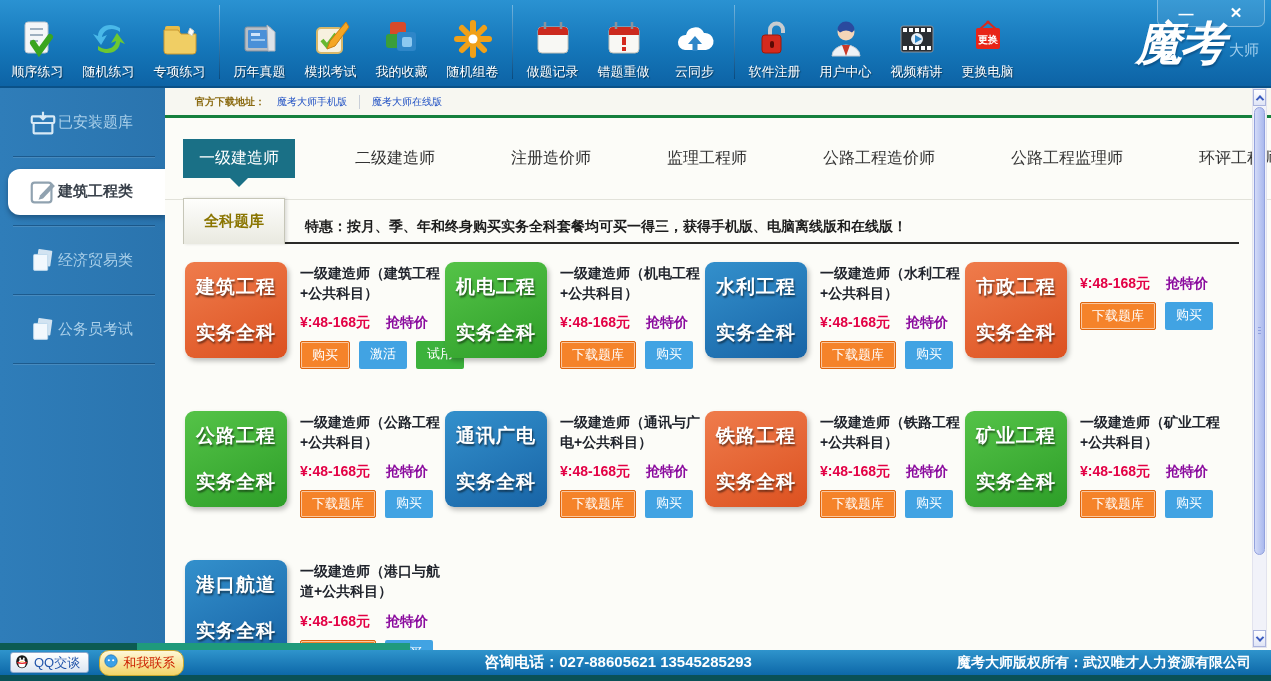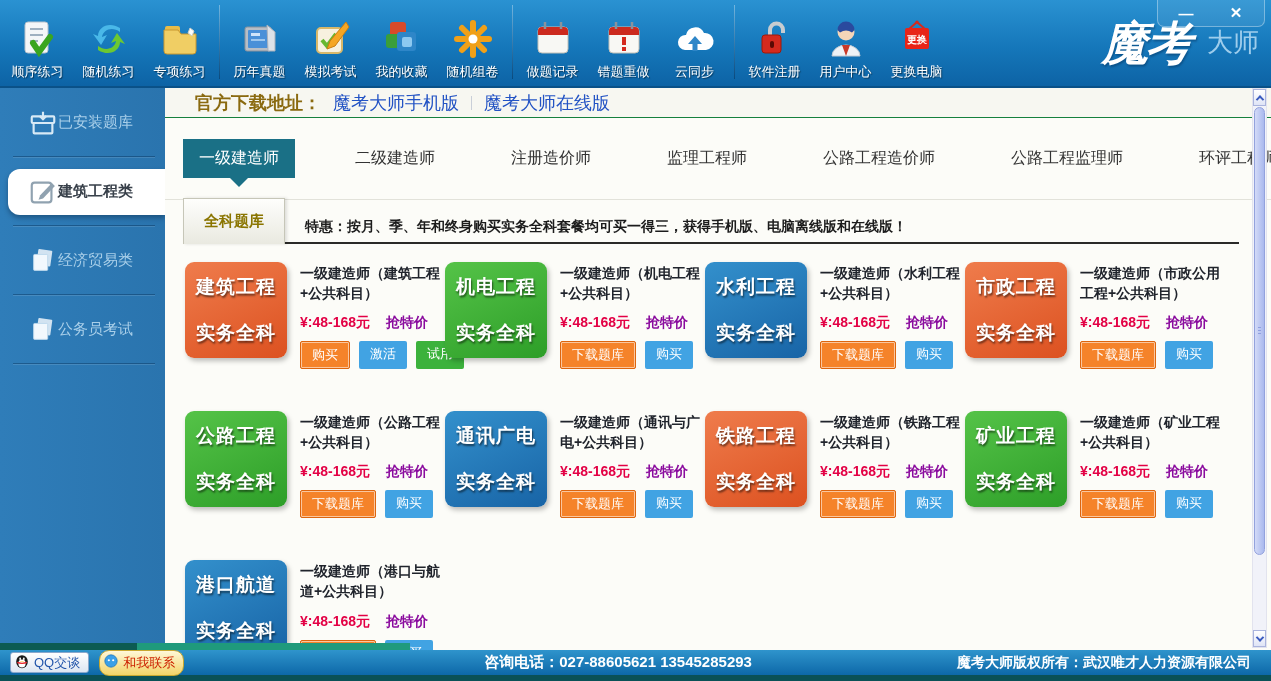--- a/index.html
+++ b/index.html
@@ -13,43 +13,43 @@
   .toolbar { display:flex; align-items:flex-end; height:86px; padding:0 0 5px 2px; }
   .tool-item { width:71px; display:flex; flex-direction:column; align-items:center; gap:3px; cursor:pointer; }
   .tool-icon { width:42px; height:42px; display:flex; align-items:center; justify-content:center; }
   .tool-icon svg { width:40px; height:40px; }
   .tool-label { color:#fff; font-size:13px; white-space:nowrap; text-shadow:1px 1px 1px rgba(0,0,0,.5); }
   .tool-divider { width:1px; height:74px; margin:0 4px 2px 4px; align-self:flex-end;
     background:linear-gradient(rgba(255,255,255,.35),rgba(6,50,90,.55)); }
   .brand { position:absolute; right:12px; top:24px; display:flex; align-items:flex-end; gap:5px; }
   .brand-main { font-family:"DejaVu Serif", serif; font-style:italic; font-weight:bold;
     font-size:46px; line-height:.85; color:#fff; text-shadow:1px 2px 2px rgba(0,40,80,.4); letter-spacing:-2px; }
-  .brand-sub { font-size:26px; color:#9ecdec; padding-bottom:3px;margin-left:12px; }
+  .brand-sub { font-size:15px; color:#9ecdec; padding-bottom:3px; }
   .win-controls { position:absolute; top:0; right:6px; width:108px; height:27px; display:flex;
     justify-content:space-evenly; align-items:center; border:1px solid rgba(255,255,255,.35); border-top:none;
     border-radius:0 0 7px 7px; background:rgba(255,255,255,.08); }
   .win-btn { color:#fff; font-weight:bold; font-size:15px; width:44px; text-align:center; cursor:pointer; }
 
   
   .sidebar { position:absolute; top:88px; left:0; width:165px; bottom:31px;
     background:linear-gradient(90deg,#2f7db9,#2a74ae); }
   .side-slot { position:relative; height:69px; display:flex; align-items:center; cursor:pointer; }
   .side-pill { display:flex; align-items:center; width:100%; height:46px;
     padding-left:28px; color:#a9cfe9; font-size:15px; }
   .side-pill .side-icon { width:30px; height:30px; }
   .side-icon svg { width:30px; height:30px; }
   .side-slot.active .side-pill { background:#fff; border-radius:12px 0 0 12px; margin-left:8px;
     padding-left:20px; color:#38404a; font-weight:bold; box-shadow:0 3px 5px rgba(0,20,40,.35); }
   .side-sep { position:absolute; bottom:0; left:13px; right:10px; height:1px;
     background:rgba(8,52,92,.45); box-shadow:0 1px 0 rgba(255,255,255,.12); }
 
   
   .main { position:absolute; left:165px; top:88px; right:0; bottom:31px; background:#fcfcf8; overflow:hidden; }
-  .dl-bar { height:30px; background:#f7f7f1; border-bottom:1px solid #15803d;
-    display:flex; align-items:center; padding-left:30px; gap:12px; font-size:18px; }
+  .dl-bar { height:30px; background:#f7f7f1; border-bottom:3px solid #15803d;
+    display:flex; align-items:center; padding-left:30px; gap:12px; font-size:10px; }
   .dl-label { color:#8a6a10; font-weight:bold; }
   .dl-link { color:#2353c4; cursor:pointer; }
   .link-sep { width:1px; height:14px; background:#c9cfd8; }
 
   .tab-row { height:82px; display:flex; align-items:center; padding-left:18px; border-bottom:1px solid #e2e2da; background:#fcfcf8; }
   .tab { font-size:16px; color:#333; margin-right:44px; padding:9px 16px; white-space:nowrap; cursor:pointer; position:relative; }
   .tab.active { background:#1a7086; color:#fff; }
   .tab.active::after { content:''; position:absolute; top:100%; left:50%; margin-left:-9px;
     border:9px solid transparent; border-top-color:#1a7086; }
 
@@ -248,20 +248,42 @@
               <path d="M16 26h8l-4 11z" fill="#c83a2a"></path>
               <circle cx="20" cy="13" r="8.5" fill="#f5d5b8"></circle>
               <path d="M11.5 11a8.5 8.5 0 0 1 17 0l-2.5 2.5a11 11 0 0 0-12 0z" fill="#2a4a9e"></path>
             </svg>
           </span>
           <span class="tool-label">用户中心</span>
         </div>
         <div class="tool-item">
           <span class="tool-icon">
             <svg viewBox="0 0 40 40">
+              <rect x="4" y="7" width="32" height="26" rx="2" fill="#2a2e33" stroke="#8a929c"></rect>
+              <g fill="#fff">
+                <rect x="6" y="9" width="4" height="4"></rect>
+                <rect x="12" y="9" width="4" height="4"></rect>
+                <rect x="18" y="9" width="4" height="4"></rect>
+                <rect x="24" y="9" width="4" height="4"></rect>
+                <rect x="30" y="9" width="4" height="4"></rect>
+                <rect x="6" y="27" width="4" height="4"></rect>
+                <rect x="12" y="27" width="4" height="4"></rect>
+                <rect x="18" y="27" width="4" height="4"></rect>
+                <rect x="24" y="27" width="4" height="4"></rect>
+                <rect x="30" y="27" width="4" height="4"></rect>
+              </g>
+              <circle cx="20" cy="20" r="6" fill="#e8f0f8"></circle>
+              <path d="M18 16l7 4-7 4z" fill="#2e86c8"></path>
+            </svg>
+          </span>
+          <span class="tool-label">视频精讲</span>
+        </div>
+        <div class="tool-item">
+          <span class="tool-icon">
+            <svg viewBox="0 0 40 40">
               <path d="M20 3l-9 8M20 3l9 8" stroke="#d42a1e" stroke-width="2" fill="none"></path>
               <rect x="8" y="9" width="24" height="21" rx="2" fill="#e82418"></rect>
               <circle cx="20" cy="3" r="1.6" fill="#d42a1e"></circle>
               <text x="20" y="23.5" font-size="10" fill="#fff" text-anchor="middle" font-weight="bold">更换</text>
             </svg>
           </span>
           <span class="tool-label">更换电脑</span>
         </div>
     </div>
     <div class="brand">
@@ -394,21 +416,20 @@
               <span class="cbtn blue">购买</span>
             </div>
           </div>
         </div>
         <div class="card">
           <div class="tile orange">
             <span>市政工程</span>
             <span>实务全科</span>
           </div>
           <div class="card-info">
-            <div class="card-title">一级建造师（市政公用工程+公共科目）</div>
             <div class="card-price">
               <span class="price">¥:48-168元</span>
               <span class="deal">抢特价</span>
             </div>
             <div class="btn-row">
               <span class="cbtn orange">下载题库</span>
               <span class="cbtn blue">购买</span>
             </div>
           </div>
         </div>

